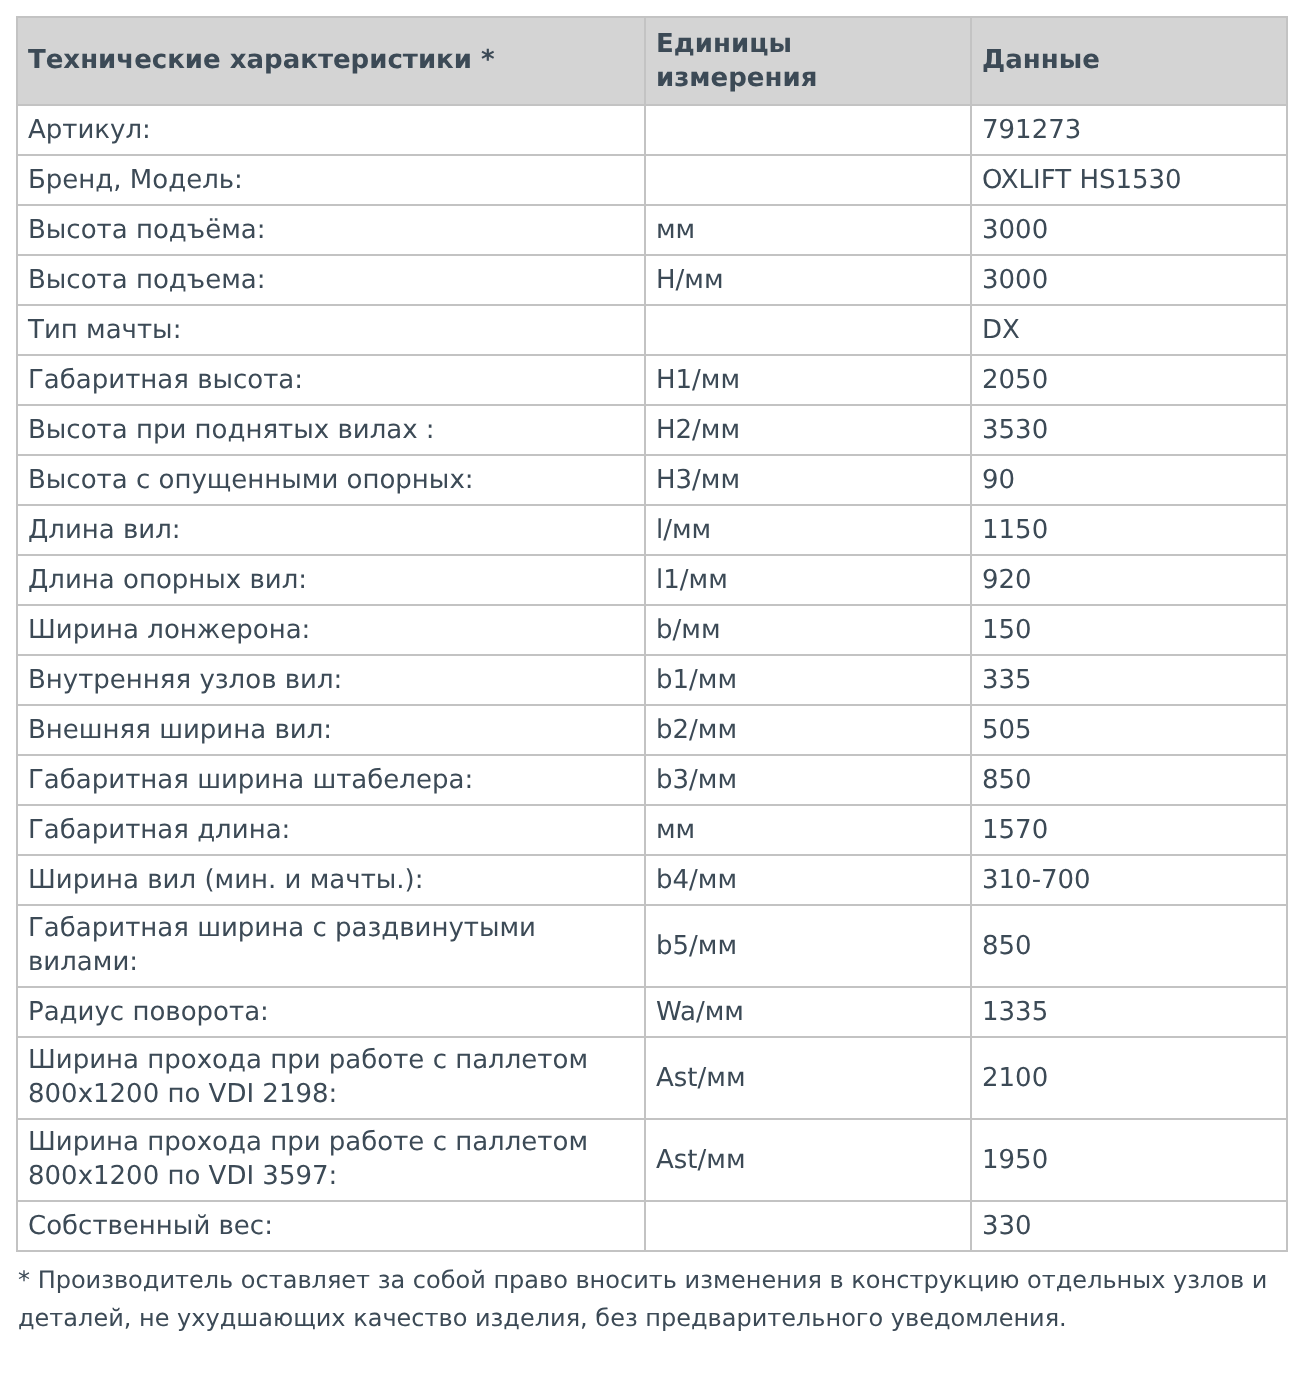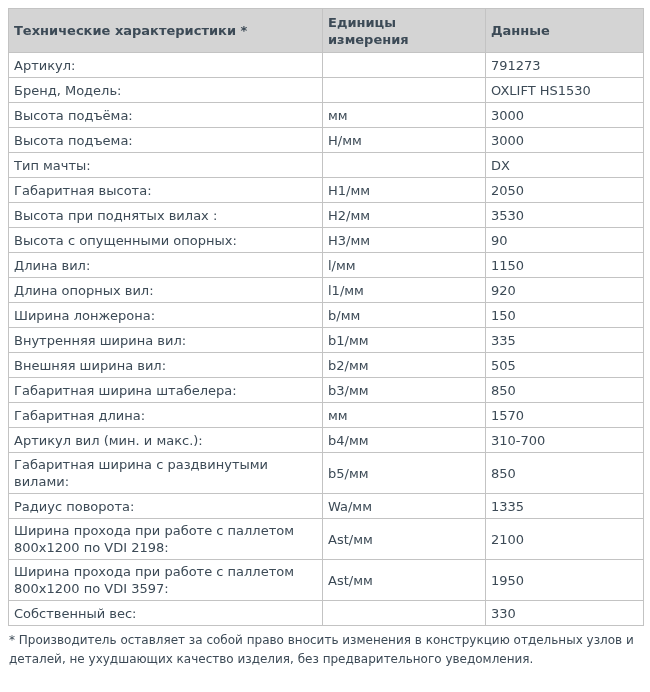--- a/index.html
+++ b/index.html
@@ -128,41 +128,41 @@
           <td>Длина опорных вил:</td>
           <td>l1/мм</td>
           <td>920</td>
         </tr>
         <tr>
           <td>Ширина лонжерона:</td>
           <td>b/мм</td>
           <td>150</td>
         </tr>
         <tr>
-          <td>Внутренняя ширина вил:</td>
+          <td>Внутренняя узлов вил:</td>
           <td>b1/мм</td>
           <td>335</td>
         </tr>
         <tr>
           <td>Внешняя ширина вил:</td>
           <td>b2/мм</td>
           <td>505</td>
         </tr>
         <tr>
           <td>Габаритная ширина штабелера:</td>
           <td>b3/мм</td>
           <td>850</td>
         </tr>
         <tr>
           <td>Габаритная длина:</td>
           <td>мм</td>
           <td>1570</td>
         </tr>
         <tr>
-          <td>Артикул вил (мин. и макс.):</td>
+          <td>Ширина вил (мин. и мачты.):</td>
           <td>b4/мм</td>
           <td>310-700</td>
         </tr>
         <tr>
           <td>Габаритная ширина с раздвинутыми вилами:</td>
           <td>b5/мм</td>
           <td>850</td>
         </tr>
         <tr>
           <td>Радиус поворота:</td>

